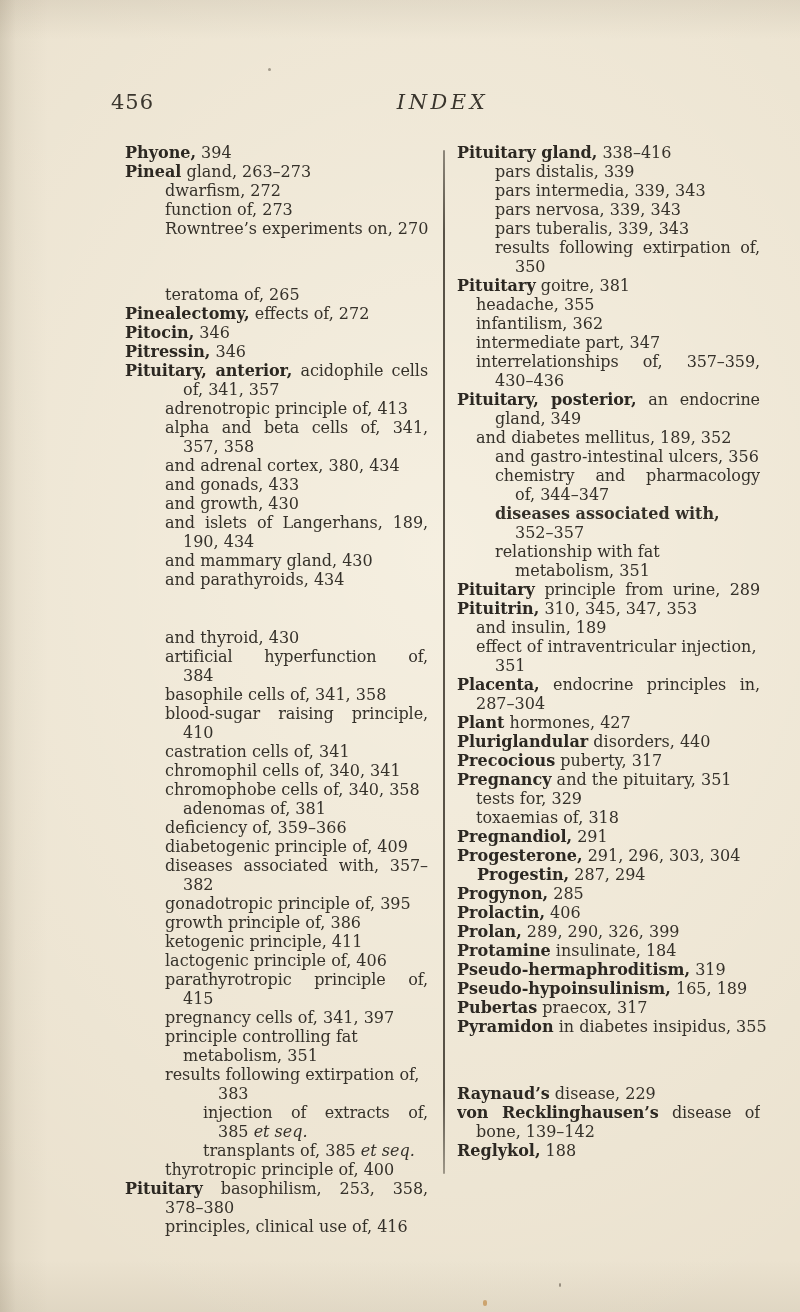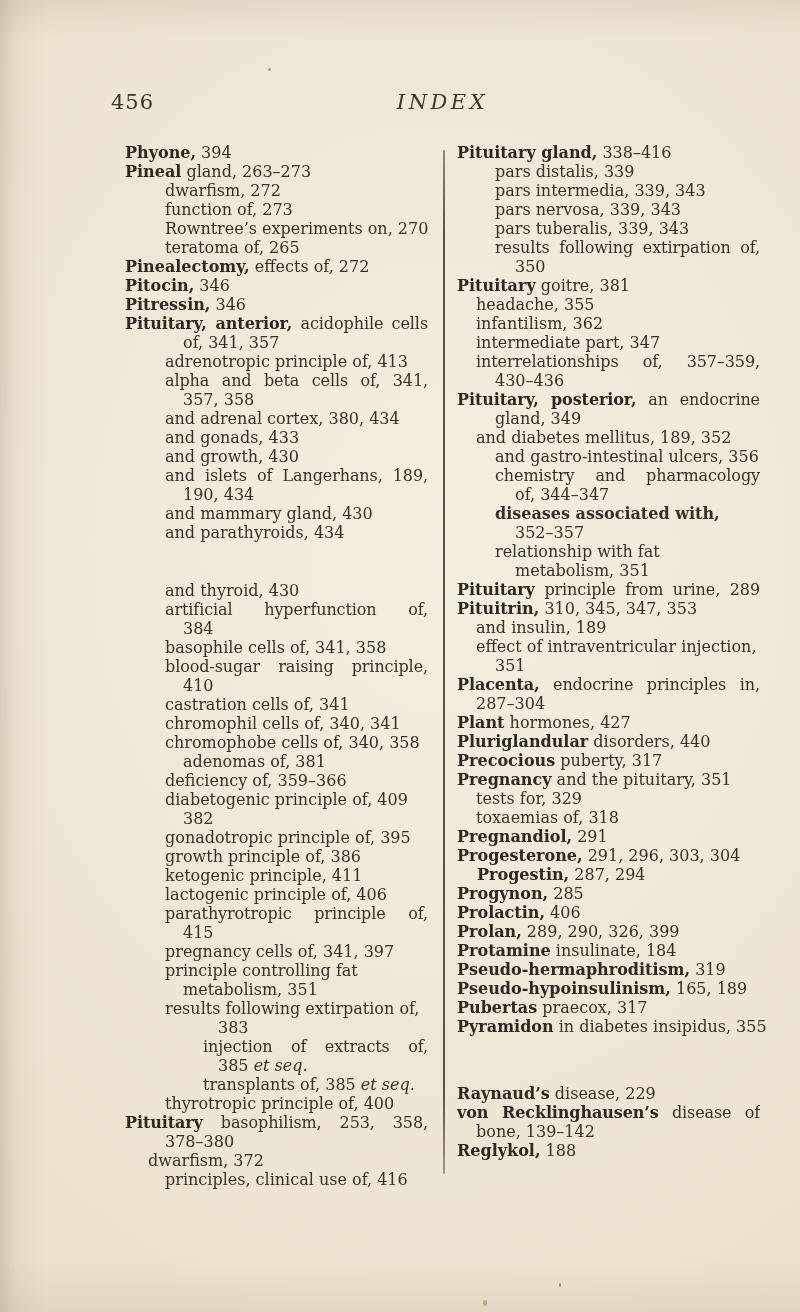--- a/index.html
+++ b/index.html
@@ -61,21 +61,21 @@
   </div>
 
   <div class="col-rule"></div>
 
   <div class="col col-left" id="col-left">
       <div class="line" style="padding-left: 0px;"><span class="b">Phyone,</span><span> 394</span></div>
       <div class="line" style="padding-left: 0px;"><span class="b">Pineal</span><span> gland, 263–273</span></div>
       <div class="line" style="padding-left: 40px;"><span>dwarfism, 272</span></div>
       <div class="line" style="padding-left: 40px;"><span>function of, 273</span></div>
       <div class="line" style="padding-left: 40px;"><span>Rowntree’s experiments on, 270</span></div>
-      <div class="line" style="padding-left: 40px;"><span>teratoma of, 265</span></div>
+      <div class="line" style="padding-left: 40px; margin-top: 47px;"><span>teratoma of, 265</span></div>
       <div class="line" style="padding-left: 0px;"><span class="b">Pinealectomy,</span><span> effects of, 272</span></div>
       <div class="line" style="padding-left: 0px;"><span class="b">Pitocin,</span><span> 346</span></div>
       <div class="line" style="padding-left: 0px;"><span class="b">Pitressin,</span><span> 346</span></div>
       <div class="line just" style="padding-left: 0px;"><span class="b">Pituitary, anterior,</span><span> acidophile cells</span></div>
       <div class="line" style="padding-left: 58px;"><span>of, 341, 357</span></div>
       <div class="line" style="padding-left: 40px;"><span>adrenotropic principle of, 413</span></div>
       <div class="line just" style="padding-left: 40px;"><span>alpha and beta cells of, 341,</span></div>
       <div class="line" style="padding-left: 58px;"><span>357, 358</span></div>
       <div class="line" style="padding-left: 40px;"><span>and adrenal cortex, 380, 434</span></div>
       <div class="line" style="padding-left: 40px;"><span>and gonads, 433</span></div>
@@ -89,39 +89,39 @@
       <div class="line" style="padding-left: 58px;"><span>384</span></div>
       <div class="line" style="padding-left: 40px;"><span>basophile cells of, 341, 358</span></div>
       <div class="line just" style="padding-left: 40px;"><span>blood-sugar raising principle,</span></div>
       <div class="line" style="padding-left: 58px;"><span>410</span></div>
       <div class="line" style="padding-left: 40px;"><span>castration cells of, 341</span></div>
       <div class="line" style="padding-left: 40px;"><span>chromophil cells of, 340, 341</span></div>
       <div class="line" style="padding-left: 40px;"><span>chromophobe cells of, 340, 358</span></div>
       <div class="line" style="padding-left: 58px;"><span>adenomas of, 381</span></div>
       <div class="line" style="padding-left: 40px;"><span>deficiency of, 359–366</span></div>
       <div class="line" style="padding-left: 40px;"><span>diabetogenic principle of, 409</span></div>
+      <div class="line just" style="padding-left: 40px;"><span>diseases associated with, 357–</span></div>
       <div class="line" style="padding-left: 58px;"><span>382</span></div>
       <div class="line" style="padding-left: 40px;"><span>gonadotropic principle of, 395</span></div>
       <div class="line" style="padding-left: 40px;"><span>growth principle of, 386</span></div>
       <div class="line" style="padding-left: 40px;"><span>ketogenic principle, 411</span></div>
       <div class="line" style="padding-left: 40px;"><span>lactogenic principle of, 406</span></div>
       <div class="line just" style="padding-left: 40px;"><span>parathyrotropic principle of,</span></div>
       <div class="line" style="padding-left: 58px;"><span>415</span></div>
       <div class="line" style="padding-left: 40px;"><span>pregnancy cells of, 341, 397</span></div>
       <div class="line" style="padding-left: 40px;"><span>principle controlling fat</span></div>
       <div class="line" style="padding-left: 58px;"><span>metabolism, 351</span></div>
       <div class="line" style="padding-left: 40px;"><span>results following extirpation of,</span></div>
       <div class="line" style="padding-left: 93px;"><span>383</span></div>
       <div class="line just" style="padding-left: 78px;"><span>injection of extracts of,</span></div>
       <div class="line" style="padding-left: 93px;"><span>385 </span><span class="i">et seq.</span></div>
       <div class="line" style="padding-left: 78px;"><span>transplants of, 385 </span><span class="i">et seq.</span></div>
       <div class="line" style="padding-left: 40px;"><span>thyrotropic principle of, 400</span></div>
       <div class="line just" style="padding-left: 0px;"><span class="b">Pituitary</span><span> basophilism, 253, 358,</span></div>
       <div class="line" style="padding-left: 40px;"><span>378–380</span></div>
-      <div class="line" style="padding-left: 23px;"><span>dwarfism, 372</span></div>
       <div class="line" style="padding-left: 40px;"><span>principles, clinical use of, 416</span></div>
     </div>
   <div class="col col-right" id="col-right">
       <div class="line" style="padding-left: 0px;"><span class="b">Pituitary gland,</span><span> 338–416</span></div>
       <div class="line" style="padding-left: 38px;"><span>pars distalis, 339</span></div>
       <div class="line" style="padding-left: 38px;"><span>pars intermedia, 339, 343</span></div>
       <div class="line" style="padding-left: 38px;"><span>pars nervosa, 339, 343</span></div>
       <div class="line" style="padding-left: 38px;"><span>pars tuberalis, 339, 343</span></div>
       <div class="line just" style="padding-left: 38px;"><span>results following extirpation of,</span></div>
       <div class="line" style="padding-left: 58px;"><span>350</span></div>

